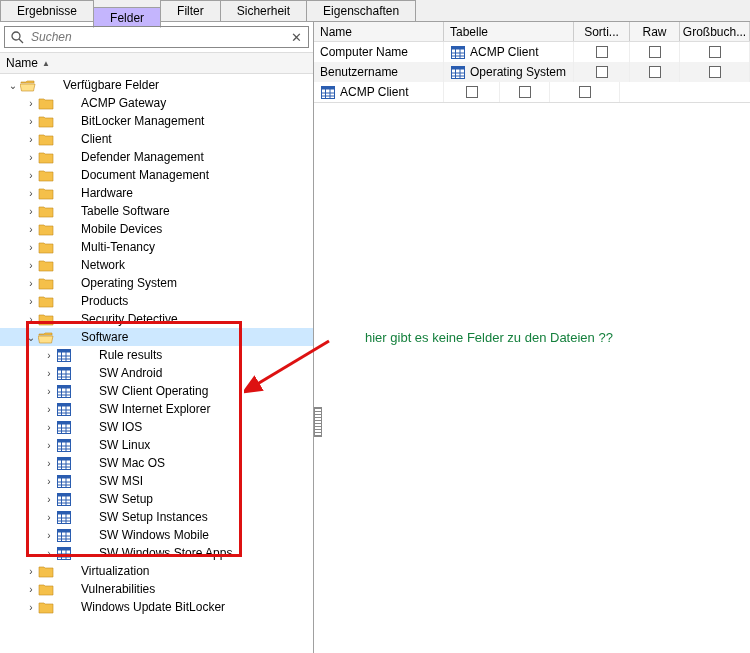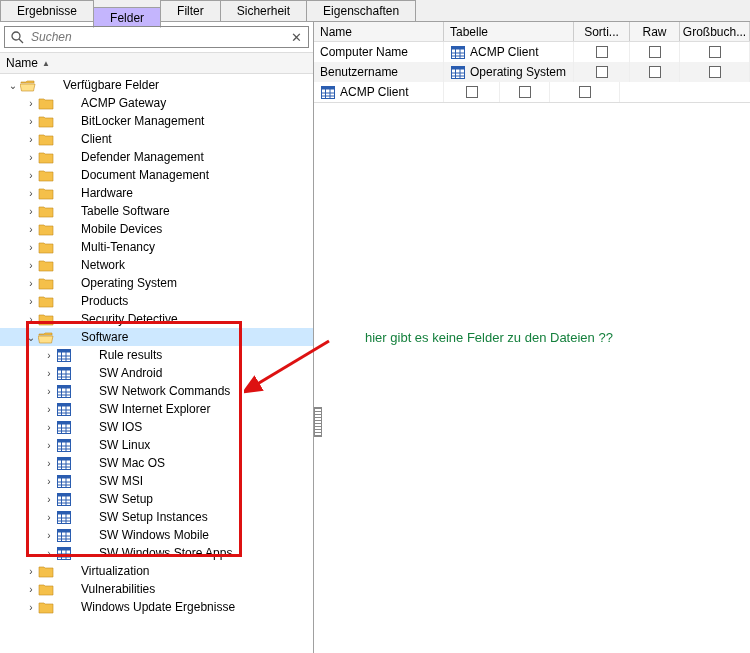--- a/index.html
+++ b/index.html
@@ -427,21 +427,21 @@
           <span class="ico">
             <svg width="14" height="13" viewBox="0 0 14 13">
     <rect x="0.5" y="0.5" width="13" height="12" fill="#fff" stroke="#2a5db0"></rect>
     <rect x="0.5" y="0.5" width="13" height="3" fill="#2a5db0"></rect>
     <line x1="4.5" y1="0.5" x2="4.5" y2="12.5" stroke="#2a5db0"></line>
     <line x1="9" y1="0.5" x2="9" y2="12.5" stroke="#2a5db0"></line>
     <line x1="0.5" y1="7" x2="13.5" y2="7" stroke="#2a5db0"></line>
     <line x1="0.5" y1="10" x2="13.5" y2="10" stroke="#2a5db0"></line>
   </svg>
           </span>
-          <span class="lbl">SW Network Commands</span>
+          <span class="lbl">SW Client Operating</span>
         </div>
         <div class="tree-row">
           <span class="indent" style="width: 42px;"></span>
           <span class="exp">›</span>
           <span class="ico">
             <svg width="14" height="13" viewBox="0 0 14 13">
     <rect x="0.5" y="0.5" width="13" height="12" fill="#fff" stroke="#2a5db0"></rect>
     <rect x="0.5" y="0.5" width="13" height="3" fill="#2a5db0"></rect>
     <line x1="4.5" y1="0.5" x2="4.5" y2="12.5" stroke="#2a5db0"></line>
     <line x1="9" y1="0.5" x2="9" y2="12.5" stroke="#2a5db0"></line>
@@ -595,21 +595,21 @@
         </div>
         <div class="tree-row">
           <span class="indent" style="width: 24px;"></span>
           <span class="exp">›</span>
           <span class="ico">
             <svg width="16" height="13" viewBox="0 0 16 13">
       <path d="M1 2h5l1 1h8v9H1z" fill="#f5c04a" stroke="#c48a1b" stroke-width="0.6"></path>
 
     </svg>
           </span>
-          <span class="lbl">Windows Update Ergebnisse</span>
+          <span class="lbl">Windows Update BitLocker</span>
         </div>
       </div>
   </div>
 
   <div class="right">
     <div class="rtable">
       <div class="rhead">
         <div class="rcell c-name">Name</div>
         <div class="rcell c-tab">Tabelle</div>
         <div class="rcell c-sort">Sorti...</div>

